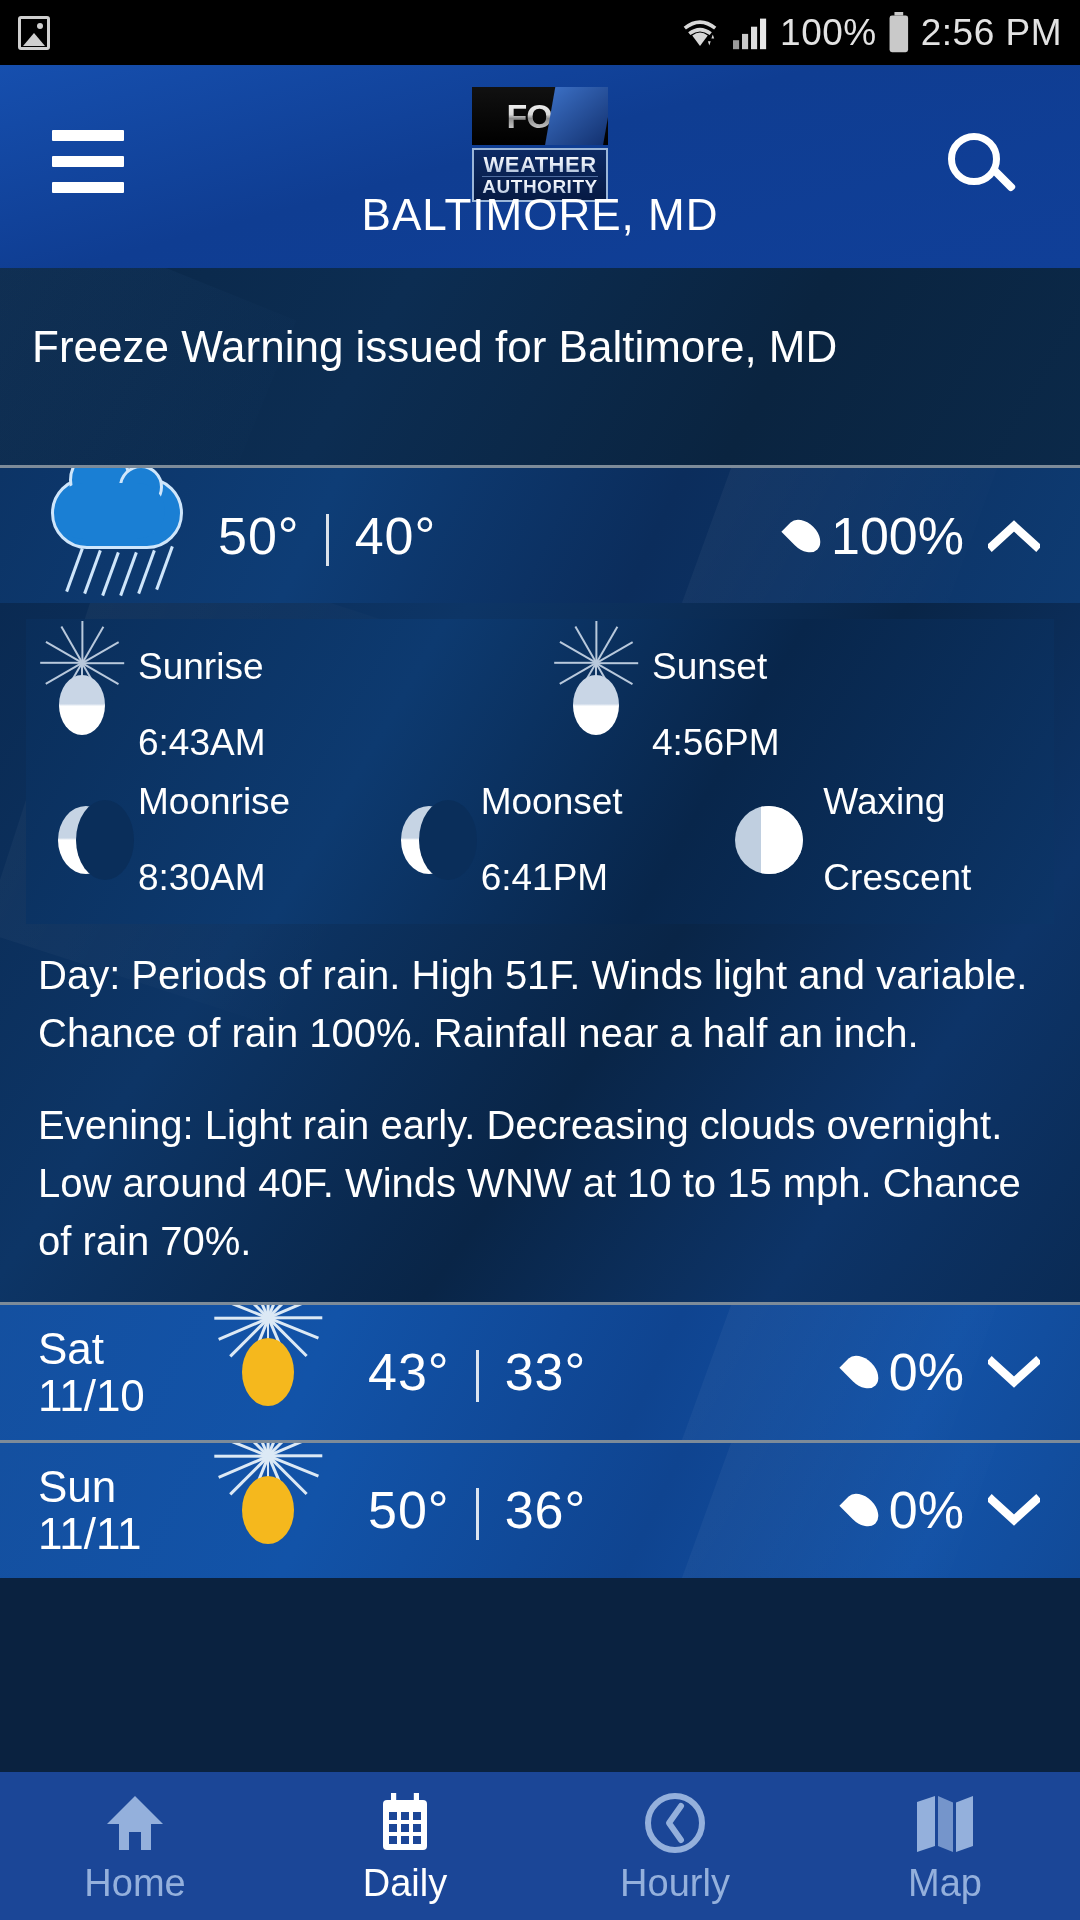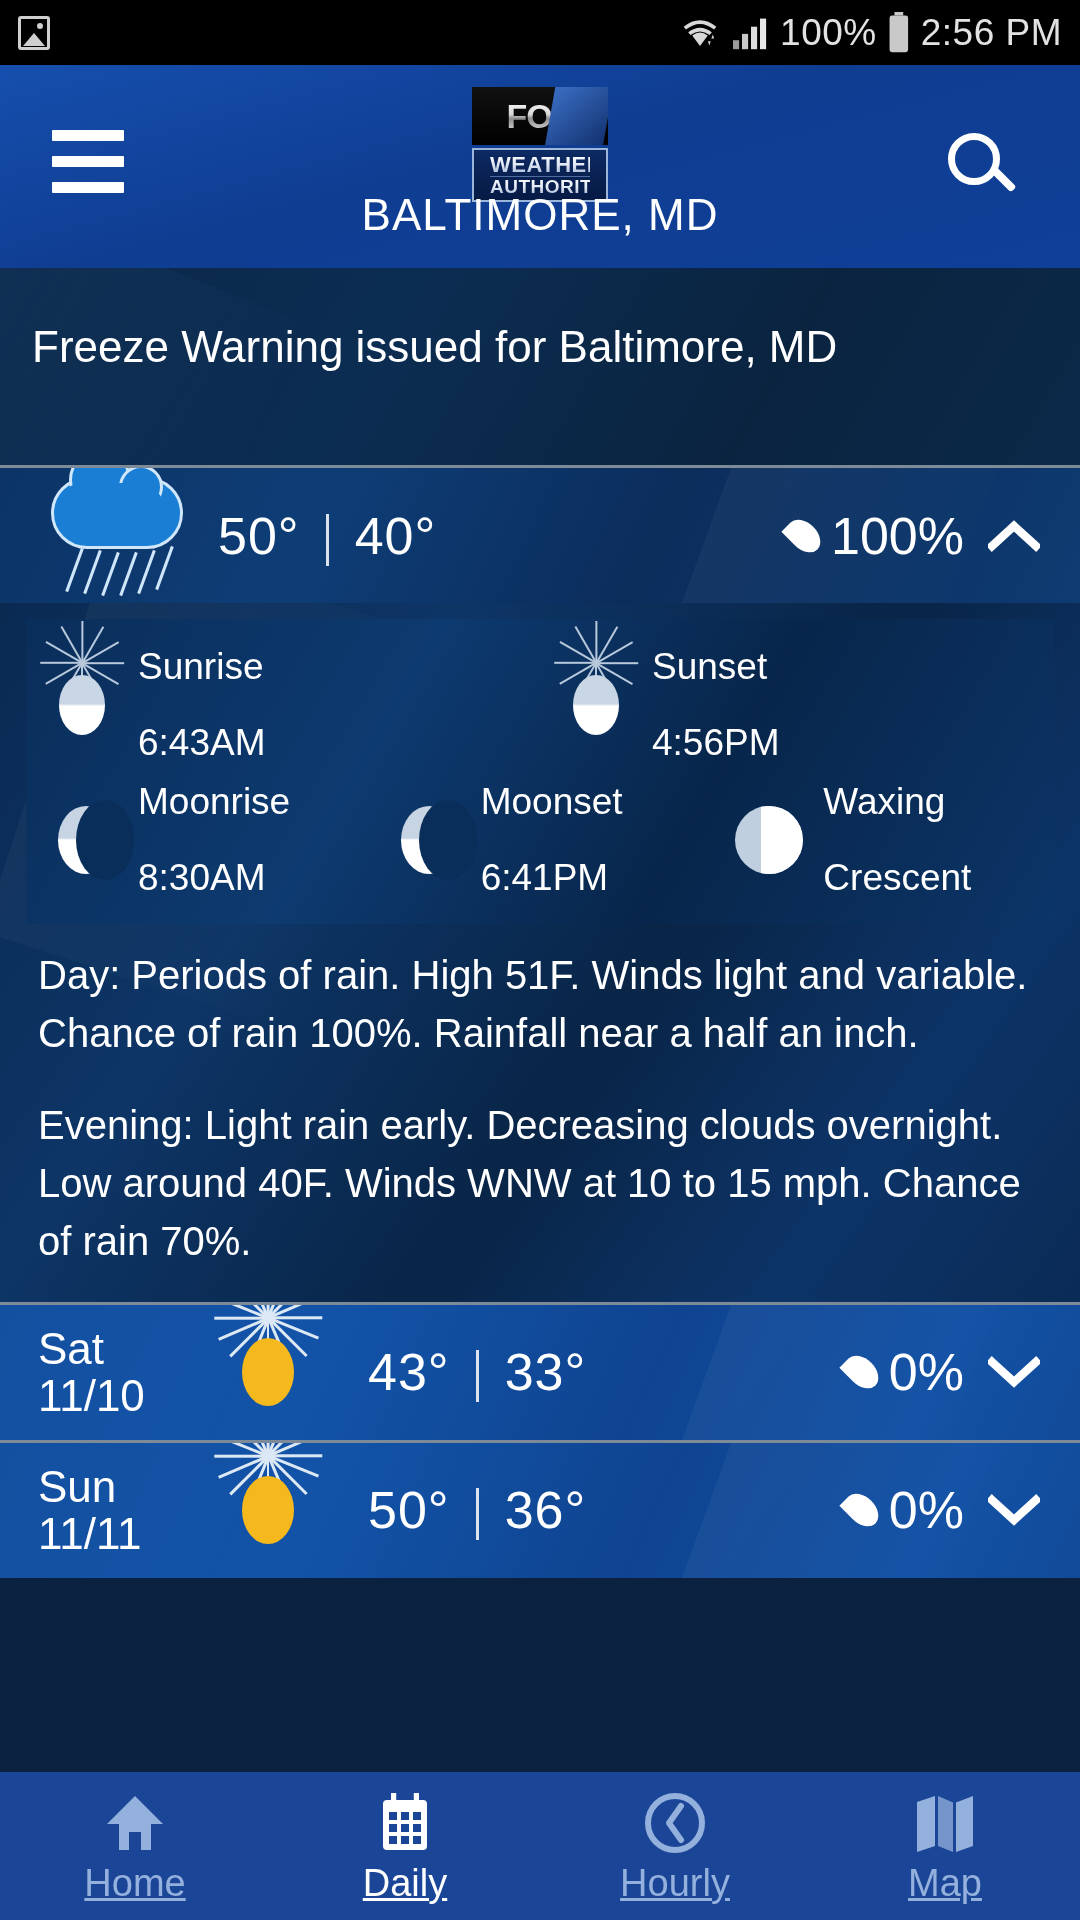--- a/index.html
+++ b/index.html
@@ -66,21 +66,21 @@
     z-index:3;
   }
   .logo-45::before{
     content:""; position:absolute; left:-8px; top:-4px; width:58px; height:64px;
     background:linear-gradient(135deg,#3b6fc4,#12306e); transform:skewX(-10deg); z-index:-1;
   }
   .logo-bot{
     margin-top:3px;
     border:2px solid #9bb6d8;
     background:linear-gradient(180deg,#0d2a63 0%,#061a44 100%);
-    padding:3px 16px;
+    padding:3px 8px;
   }
   .logo-w, .logo-a{
     font-weight:bold; color:#fff; letter-spacing:.5px; line-height:1.05;
     background:linear-gradient(180deg,#ffffff 0%,#e2e9f5 50%,#9eb3d0 100%);
     -webkit-background-clip:text;background-clip:text;color:transparent;
   }
   .logo-w{ font-size:22px; }
   .logo-a{ font-size:19px; border-top:1px solid #4f6da0; }
 
   .city{
@@ -237,21 +237,21 @@
   .desc p{ margin-bottom:34px; }
   .desc p:last-child{ margin-bottom:6px; }
 
   
   .nav{
     position:absolute; bottom:0; left:0; right:0; height:148px;
     background:#1b4697; display:flex; align-items:center;
   }
   .nav-item{
     flex:1; display:flex; flex-direction:column; align-items:center; justify-content:flex-end;
-    gap:8px; cursor:pointer; color:#94b0dc;text-decoration:underline;
+    gap:8px; cursor:pointer; color:#94b0dc;
   }
   .nav-item.active{ color:#ffffff; }
   .nav-label{ font-size:38px; }
   .nav-ico{ height:66px; display:flex; align-items:flex-end; }
 </style>
 </head>
 <body>
 
 <div class="phone">
 

